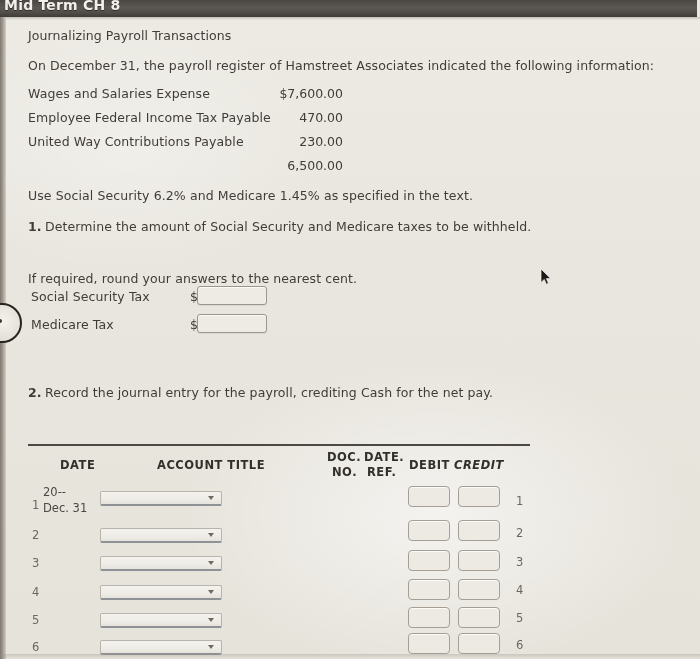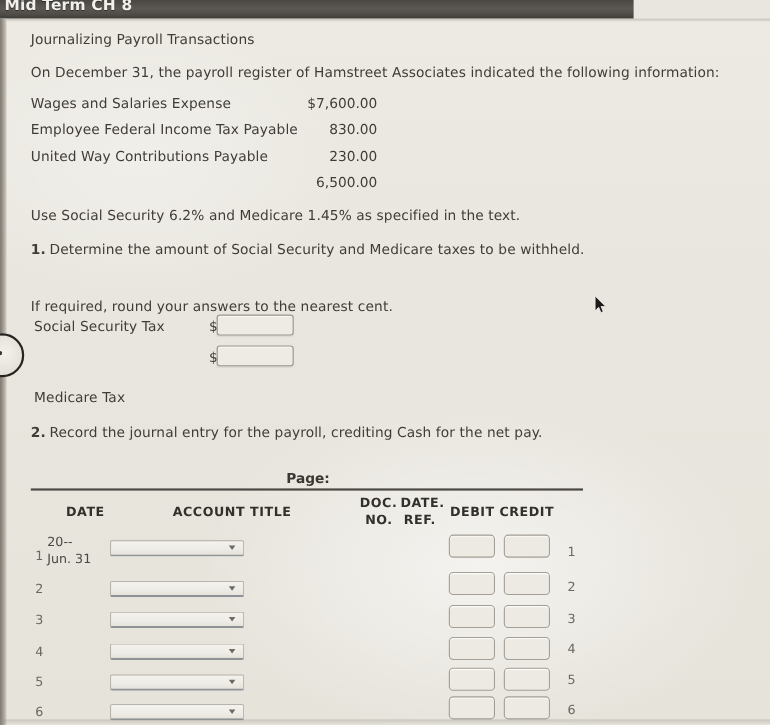--- a/index.html
+++ b/index.html
@@ -20,21 +20,21 @@
     width: 700px;
     height: 659px;
     background: #e9e6df;
     overflow: hidden;
   }
 
   
   #titlebar {
     position: absolute;
     left: 0; top: 0;
-    width: 576px;
+    width: 697px;
     height: 17px;
     background: linear-gradient(to bottom, #4a4743 0%, #5b5853 45%, #504d48 75%, #3e3c38 100%);
     overflow: hidden;
   }
   #titlebar .tb-text {
     position: absolute;
     left: 4px;
     top: -3px;
     color: #f2f0ec;
     font-weight: bold;
@@ -249,21 +249,21 @@
   <div id="paper">
 
     <div class="txt" style="left:28px; top:11px;">Journalizing Payroll Transactions</div>
 
     <div class="txt" style="left:28px; top:41px;">On December 31, the payroll register of Hamstreet Associates indicated the following information:</div>
 
     <div class="txt" style="left:28px; top:69px;">Wages and Salaries Expense</div>
     <div class="amount" style="left:243px; top:69px;">$7,600.00</div>
 
     <div class="txt" style="left:28px; top:93px;">Employee Federal Income Tax Payable</div>
-    <div class="amount" style="left:243px; top:93px;">830.00</div>
+    <div class="amount" style="left:243px; top:93px;">470.00</div>
 
     <div class="txt" style="left:28px; top:117px;">United Way Contributions Payable</div>
     <div class="amount" style="left:243px; top:117px;">230.00</div>
 
     <div class="amount" style="left:243px; top:141px;">6,500.00</div>
 
     <div class="txt" style="left:28px; top:171px;">Use Social Security 6.2% and Medicare 1.45% as specified in the text.</div>
 
     <div class="txt b" style="left:28px; top:202px;">1.</div>
     <div class="txt" style="left:45px; top:202px;">Determine the amount of Social Security and Medicare taxes to be withheld.</div>
@@ -271,44 +271,43 @@
     <div class="txt" style="left:28px; top:232px;margin-top:22px;">If required, round your answers to the nearest cent.</div>
 
     <div id="left-circle">
       <div class="dot"></div>
     </div>
 
     <div class="txt" style="left:31px; top:272px;">Social Security Tax</div>
     <div class="dollar" style="left:190px; top:272px;">$</div>
     <input class="answer-box" style="left: 197px; top: 269px;" type="text" value="">
 
-    <div class="txt" style="left:31px; top:300px;margin-top:36px;">Medicare Tax</div>
+    <div class="txt" style="left:31px; top:300px;">Medicare Tax</div>
     <div class="dollar" style="left:190px; top:300px;">$</div>
     <input class="answer-box" style="left: 197px; top: 297px;" type="text" value="">
 
     <div class="txt b" style="left:28px; top:368px;">2.</div>
     <div class="txt" style="left:45px; top:368px;">Record the journal entry for the payroll, crediting Cash for the net pay.</div>
 
-    <div id="page-label">Page:</div>
     <div id="rule"></div>
 
     <div class="hdr" style="left:60px;  top:441px;">DATE</div>
     <div class="hdr" style="left:157px; top:441px;">ACCOUNT TITLE</div>
 
     <div class="hdr" style="left:327px; top:433px;">DOC.</div>
     <div class="hdr" style="left:332px; top:448px;">NO.</div>
     <div class="hdr" style="left:364px; top:433px;">DATE.</div>
     <div class="hdr" style="left:367px; top:448px;">REF.</div>
 
     <div class="hdr" style="left:409px; top:441px;">DEBIT</div>
-    <div class="hdr" style="left:454px; top:441px;">CREDIT</div>
+    <div class="hdr" style="left:454px; top:441px;font-style:italic;">CREDIT</div>
 
     <div class="rownum" style="left:32px; top:481px;">1</div>
     <div class="rowdate" style="left:43px; top:468px;">20--</div>
-    <div class="rowdate" style="left:43px; top:484px;">Jun. 31</div>
+    <div class="rowdate" style="left:43px; top:484px;">Dec. 31</div>
     <select class="acct-select" style="top:474px;"></select>
     <span class="caret" style="left:208px; top:479px;"></span>
     <input class="money-box" style="left: 408px; top: 469px;" type="text" value="">
     <input class="money-box" style="left: 458px; top: 469px;" type="text" value="">
     <div class="rownum" style="left:516px; top:477px;">1</div>
 
     <div class="rownum" style="left:32px; top:511px;">2</div>
     <select class="acct-select" style="top:511px;"></select>
     <span class="caret" style="left:208px; top:516px;"></span>
     <input class="money-box" style="left: 408px; top: 503px;" type="text" value="">

